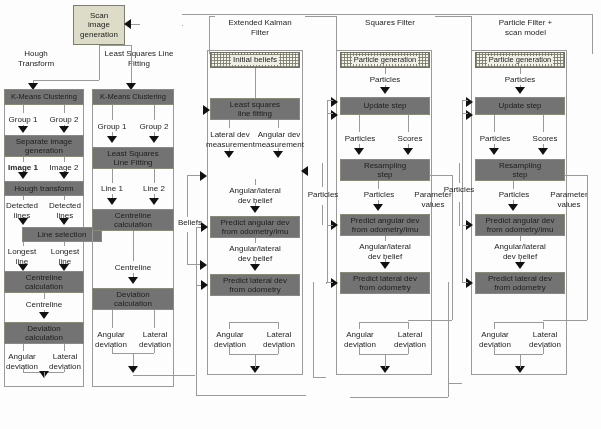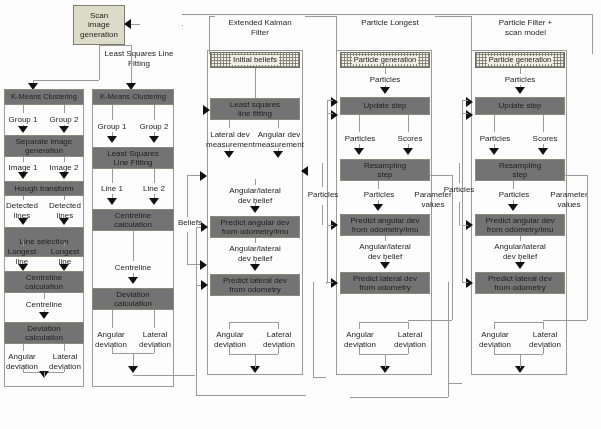--- a/index.html
+++ b/index.html
@@ -86,25 +86,27 @@
 generation</div>
 
 
   <div class="h" style="left:125px;top:24px;width:15px;"></div>
   <div class="al" style="left:124px;top:19px;"></div>
 
   <div class="h" style="left:182px;top:14px;width:410px;"></div>
   <div class="v" style="left:592px;top:14px;height:40px;"></div>
   <div class="h" style="left:182px;top:25px;width:1px;"></div>
 
+  <div class="lbl" style="left:6px;top:49px;width:60px;">Hough
+Transform</div>
   <div class="lbl" style="left:215px;top:18px;width:90px;">Extended Kalman
 Filter</div>
   <div class="lbl" style="left:94px;top:49px;width:90px;">Least Squares Line
 Fitting</div>
-  <div class="lbl" style="left:345px;top:18px;width:90px;">Particle Longest</div>
+  <div class="lbl" style="left:345px;top:18px;width:90px;">Squares Filter</div>
   <div class="lbl" style="left:478px;top:18px;width:95px;">Particle Filter +
 scan model</div>
 
   <div class="h" style="left:209px;top:16px;width:6px;"></div>
   <div class="v" style="left:209px;top:16px;height:38px;"></div>
   <div class="v" style="left:336px;top:16px;height:38px;"></div>
   <div class="h" style="left:305px;top:16px;width:31px;"></div>
   <div class="v" style="left:471px;top:16px;height:38px;"></div>
   <div class="h" style="left:435px;top:16px;width:36px;"></div>
 
@@ -125,39 +127,39 @@
   <div class="v" style="left:23px;top:105px;height:8px;"></div>
   <div class="v" style="left:64px;top:105px;height:8px;"></div>
   <div class="v" style="left:23px;top:125px;height:4px;"></div>
   <div class="v" style="left:64px;top:125px;height:4px;"></div>
   <div class="ad" style="left:18px;top:126px;"></div>
   <div class="ad" style="left:59px;top:126px;"></div>
 
   <div class="node" style="left:4px;top:135px;width:80px;height:22px;white-space:pre-line;">Separate image
 generation</div>
 
-  <div class="lbl" style="left:4px;top:163px;width:38px;">Image 1</div>
+  <div class="lbl" style="left:4px;top:163px;width:38px;font-weight:bold;">Image 1</div>
   <div class="lbl" style="left:45px;top:163px;width:38px;">Image 2</div>
   <div class="v" style="left:23px;top:157px;height:5px;"></div>
   <div class="v" style="left:64px;top:157px;height:5px;"></div>
   <div class="ad" style="left:18px;top:172px;"></div>
   <div class="ad" style="left:59px;top:172px;"></div>
 
   <div class="node" style="left:4px;top:181px;width:80px;height:15px;">Hough transform</div>
 
   <div class="lbl" style="left:2px;top:201px;width:40px;">Detected
 lines</div>
   <div class="lbl" style="left:45px;top:201px;width:40px;">Detected
 lines</div>
   <div class="v" style="left:23px;top:196px;height:4px;"></div>
   <div class="v" style="left:64px;top:196px;height:4px;"></div>
   <div class="ad" style="left:18px;top:218px;"></div>
   <div class="ad" style="left:59px;top:218px;"></div>
 
-  <div class="node" style="left:4px;top:227px;width:80px;height:30px;">Line selection</div>
+  <div class="node" style="left:22px;top:227px;width:80px;height:15px;">Line selection</div>
 
   <div class="lbl" style="left:2px;top:247px;width:40px;">Longest
 line</div>
   <div class="lbl" style="left:45px;top:247px;width:40px;">Longest
 line</div>
   <div class="v" style="left:23px;top:242px;height:4px;"></div>
   <div class="v" style="left:64px;top:242px;height:4px;"></div>
   <div class="ad" style="left:18px;top:264px;"></div>
   <div class="ad" style="left:59px;top:264px;"></div>
 

